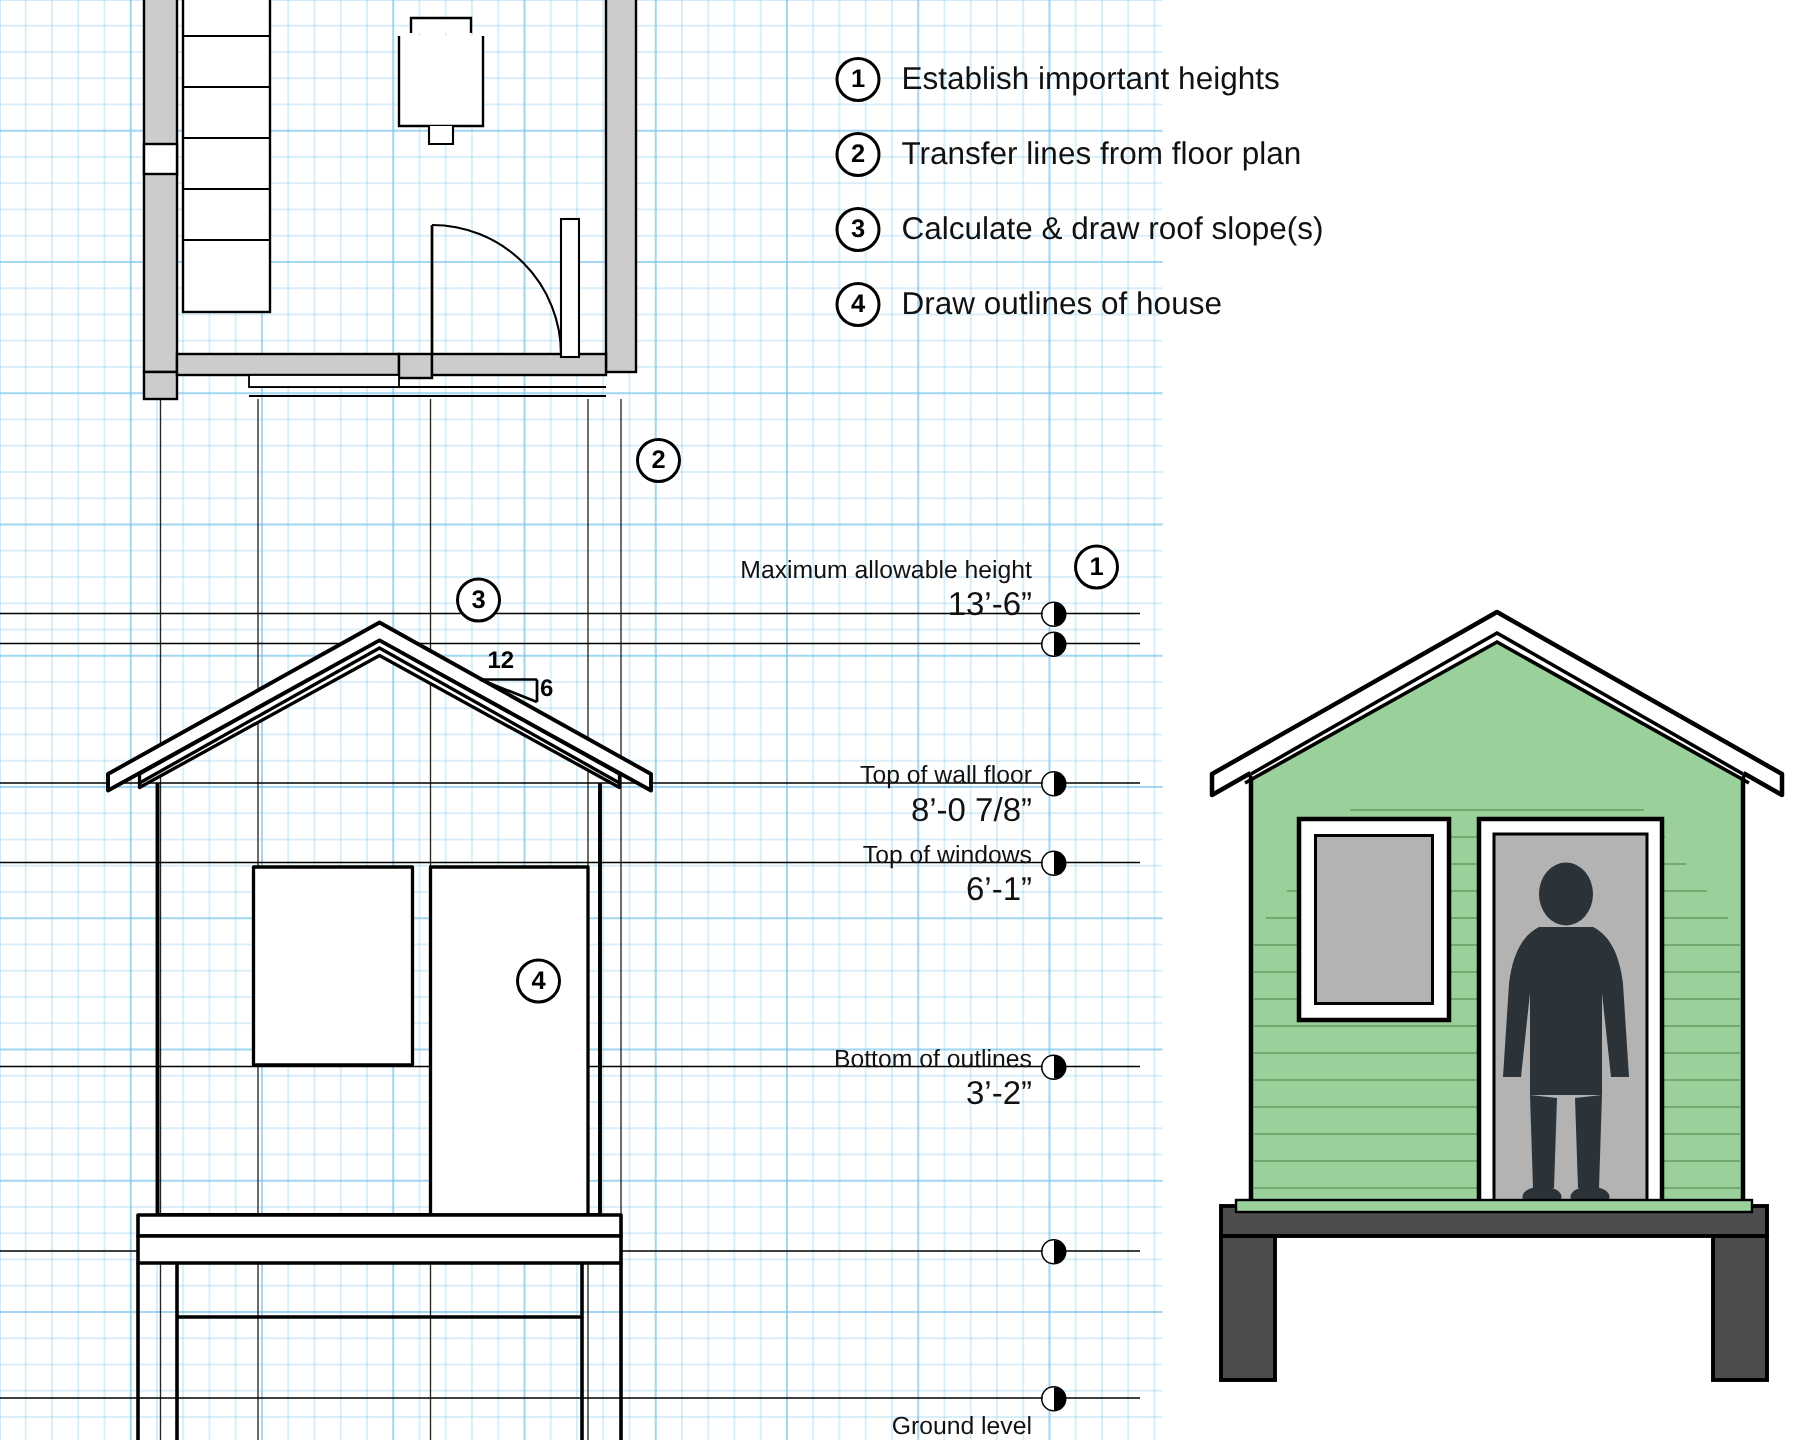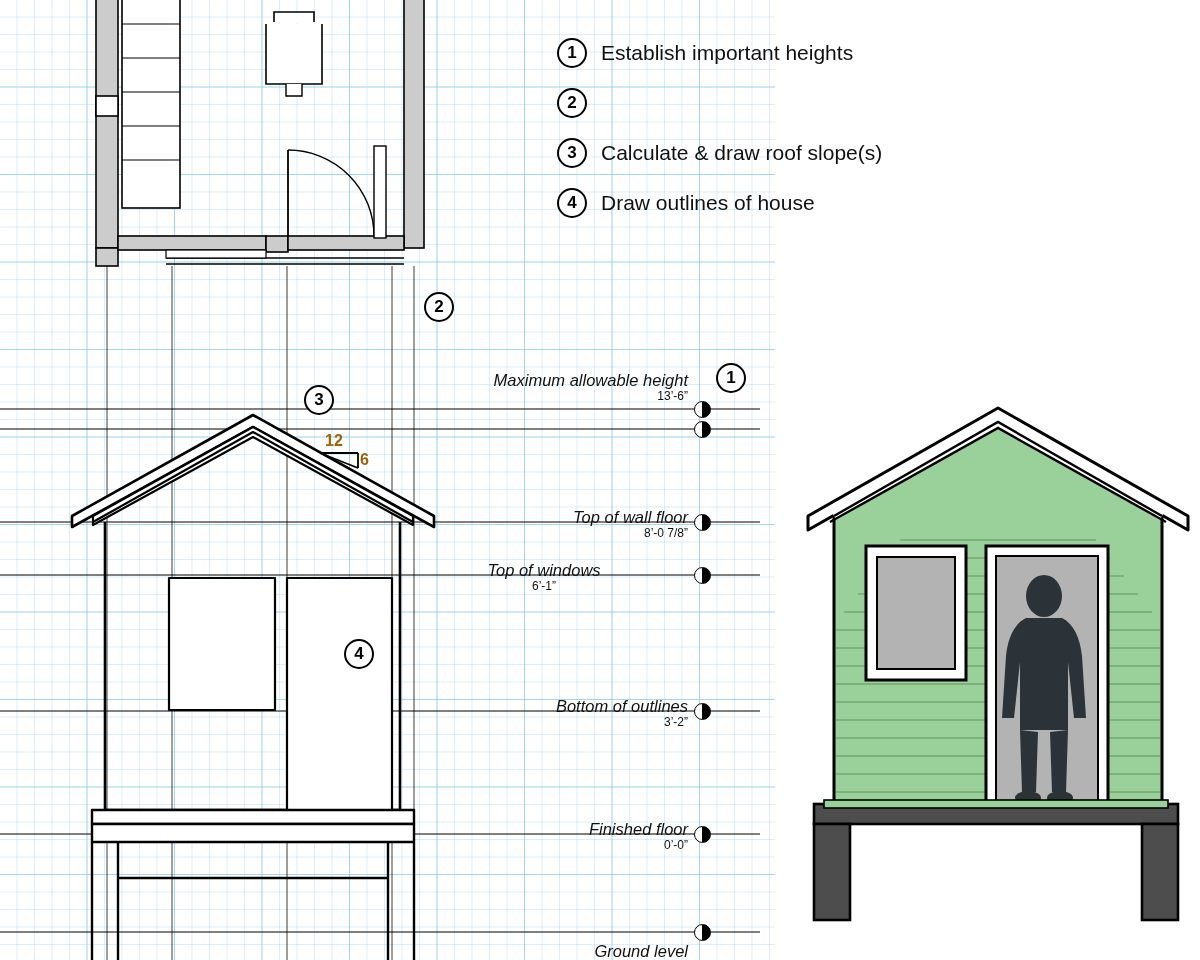--- a/index.html
+++ b/index.html
@@ -90,43 +90,42 @@
   .datum {
     position: absolute;
     text-align: right;
     z-index: 30;
     line-height: 1.15;
   }
   .datum .t1 {
     font-size: 16.5px;
     color: #111;
     white-space: nowrap;
-    font-style: italic;
   }
   .datum .t2 {
-    font-size: 12px;
+    font-size: 22px;
     color: #111;
     white-space: nowrap;
   }
   
   .target {
     position: absolute;
     width: 17px;
     height: 17px;
     border-radius: 50%;
     border: 1.5px solid #000;
     background: linear-gradient(90deg, #ffffff 0 50%, #000000 50% 100%);
     box-sizing: border-box;
     z-index: 35;
   }
   .slope-label {
     position: absolute;
     font-size: 16px;
     font-weight: 700;
-    color: #a16207;
+    color: #000000;
     z-index: 40;
   }
   svg { display: block; }
   #overlay-svg, #right-svg {
     position: absolute;
     left: 0;
     top: 0;
     pointer-events: none;
   }
   #right-svg { left: 790px; top: 400px; pointer-events: auto; }
@@ -234,51 +233,48 @@
   <div class="target" style="left:694px; top:401px;"></div>
 
   <div class="target" style="left:694px; top:421px;"></div>
 
   <div class="datum" style="left:400px; top:508px; width:288px;">
     <div class="t1">Top of wall floor</div>
     <div class="t2">8’-0 7/8”</div>
   </div>
   <div class="target" style="left:694px; top:514px;"></div>
 
-  <div class="datum" style="left:400px; top:561px; width:288px;text-align:center;">
+  <div class="datum" style="left:400px; top:561px; width:288px;">
     <div class="t1">Top of windows</div>
     <div class="t2">6’-1”</div>
   </div>
   <div class="target" style="left:694px; top:567px;"></div>
 
   <div class="datum" style="left:400px; top:697px; width:288px;">
     <div class="t1">Bottom of outlines</div>
     <div class="t2">3’-2”</div>
   </div>
   <div class="target" style="left:694px; top:703px;"></div>
 
-  <div class="datum" style="left:400px; top:820px; width:288px;">
-    <div class="t1">Finished floor</div>
-    <div class="t2">0’-0”</div>
-  </div>
   <div class="target" style="left:694px; top:826px;"></div>
 
   <div class="datum" style="left:400px; top:918px; width:288px;margin-top:24px;">
     <div class="t1">Ground level</div>
     <div class="t2">-2’-6”</div>
   </div>
   <div class="target" style="left:694px; top:924px;"></div>
 
   <div id="legend">
     <div class="legend-row">
       <div class="num-badge">1</div>
       <div class="legend-label">Establish important heights</div>
     </div>
     <div class="legend-row">
       <div class="num-badge">2</div>
+      <div class="legend-label">Transfer lines from floor plan</div>
     </div>
     <div class="legend-row">
       <div class="num-badge">3</div>
       <div class="legend-label">Calculate &amp; draw roof slope(s)</div>
     </div>
     <div class="legend-row">
       <div class="num-badge">4</div>
       <div class="legend-label">Draw outlines of house</div>
     </div>
   </div>

